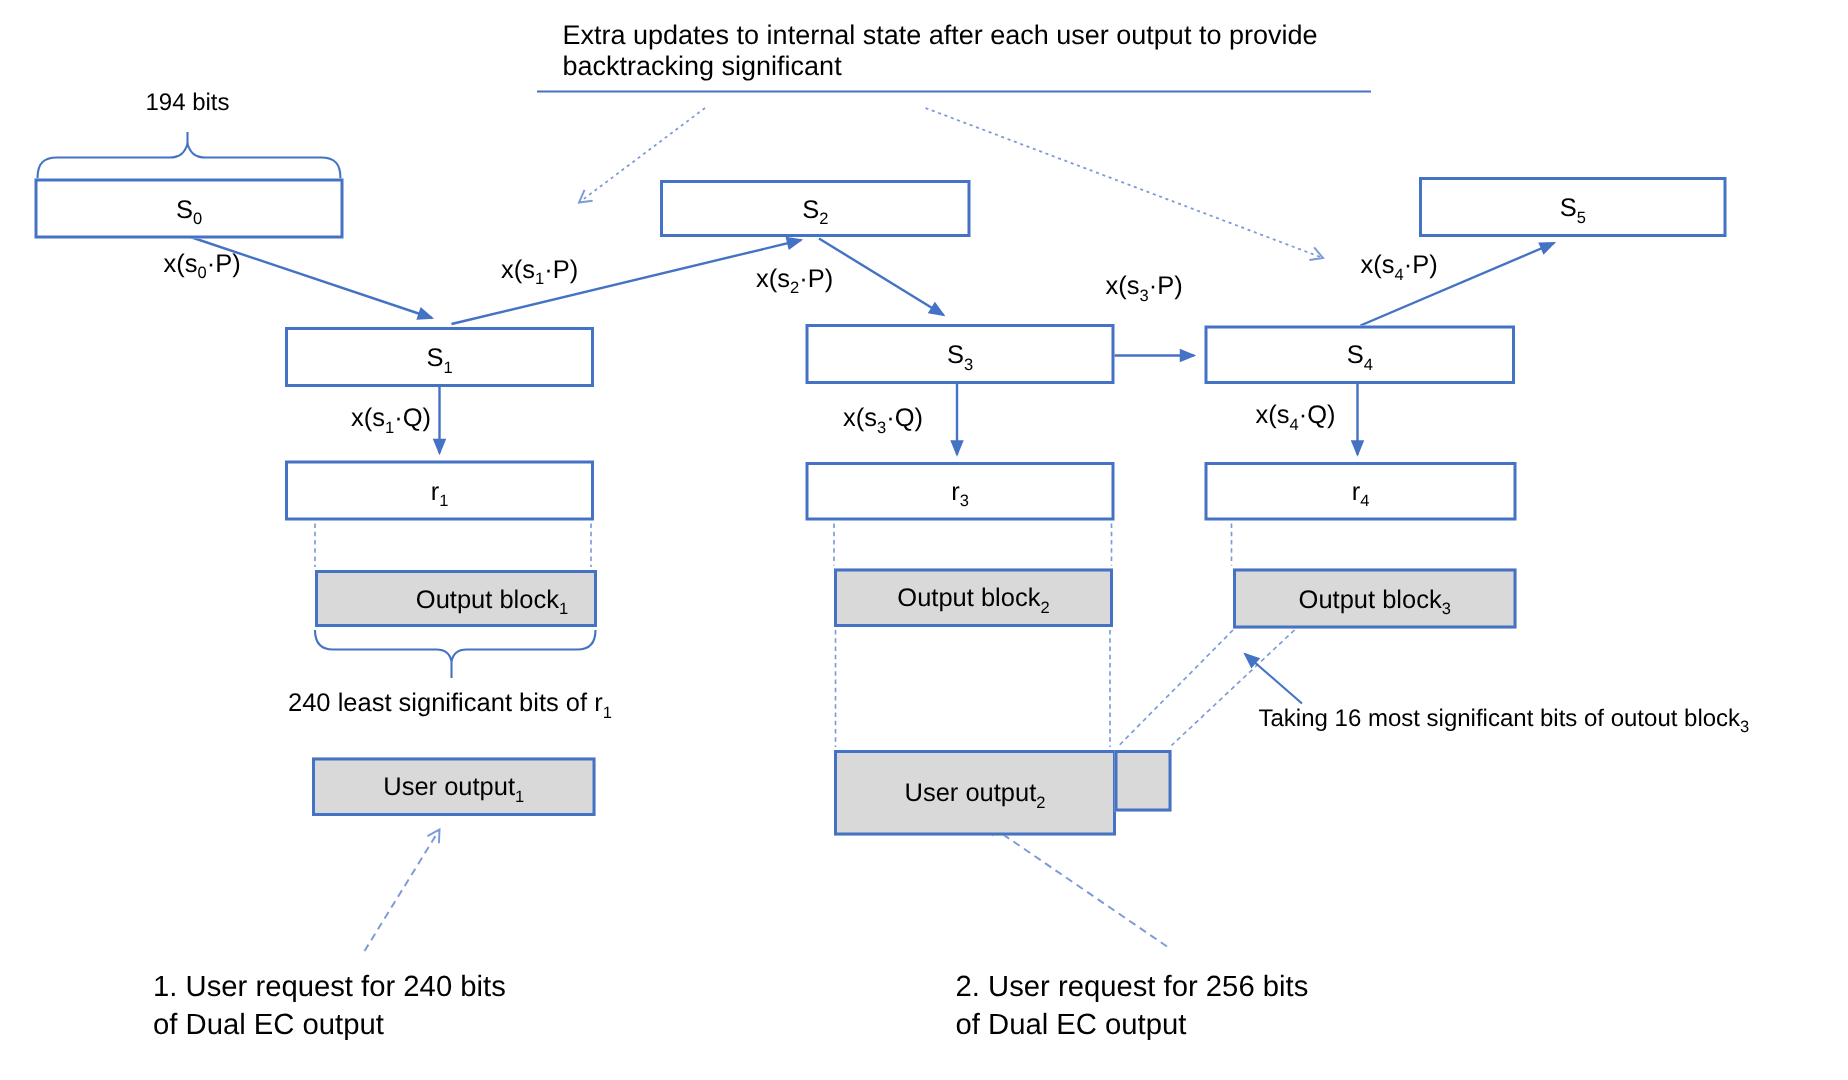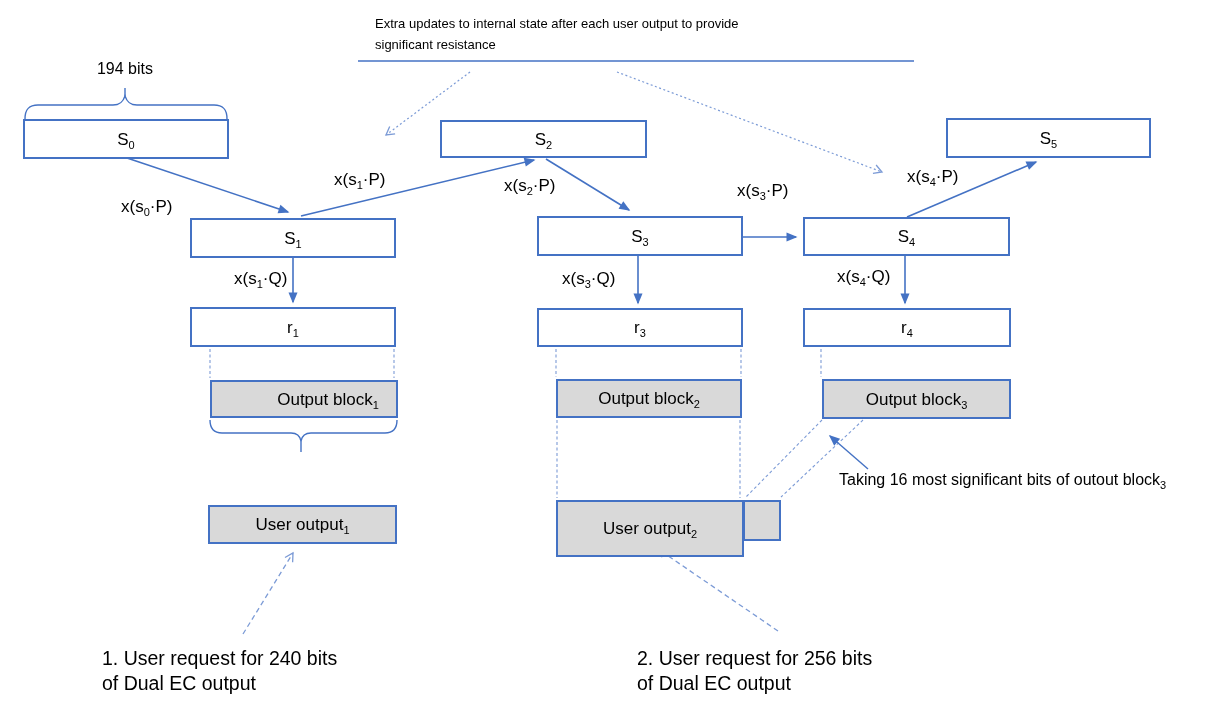--- a/index.html
+++ b/index.html
@@ -11,21 +11,21 @@
     position:absolute; box-sizing:border-box;
     border:2px solid var(--accent-blue,#4472C4); background:#fff;
     display:flex; align-items:center; justify-content:center;
     font-size:17px; line-height:1;
   }
   .box.gray { background:var(--box-gray,#D9D9D9); }
   sub { font-size:11px; line-height:0; }
   .edge-label, .note { position:absolute; white-space:nowrap; }
   .edge-label { font-size:17px; }
   .note { font-size:17px; }
-  .title { position:absolute; font-size:13px; line-height:21px; }
+  .title { position:absolute; font-size:18px; line-height:21px; }
   .request { position:absolute; font-size:19.5px; line-height:25px; }
   svg.overlay { position:absolute; left:0; top:0; width:1232px; height:720px; pointer-events:none; }
   .ln-solid  { stroke:var(--accent-blue,#4472C4); stroke-width:1.6; fill:none; }
   .ln-thin   { stroke:var(--accent-blue,#4472C4); stroke-width:1.4; fill:none; }
   .ln-dotted { stroke:var(--light-blue,#7C9BD6); stroke-width:1.2; fill:none; stroke-dasharray:2 2.5; }
   .ln-dashed { stroke:var(--light-blue,#7C9BD6); stroke-width:1.1; fill:none; stroke-dasharray:3 2.5; }
   .ln-dasharrow { stroke:var(--light-blue,#7C9BD6); stroke-width:1.3; fill:none; stroke-dasharray:5 3.5; }
   .mk-solid { fill:var(--accent-blue,#4472C4); }
   .mk-open  { fill:none; stroke:var(--light-blue,#7C9BD6); stroke-width:1.3; }
 </style>
@@ -78,21 +78,21 @@
 
     <path class="ln-thin" d="M25,119 C25,109 29,105 38,105 L113,105 C120,105 123,102 125,96 C127,102 130,105 137,105 L214,105 C223,105 227,109 227,119"></path>
     <line class="ln-thin" x1="125" y1="96" x2="125" y2="88"></line>
 
     <path class="ln-thin" d="M210,420 C210,429 214,433 222,433 L291,433 C297,433 300,436 301,441 C302,436 305,433 311,433 L385,433 C393,433 397,429 397,420"></path>
     <line class="ln-thin" x1="301" y1="441" x2="301" y2="452"></line>
   </svg>
 
   <div class="title" style="left:375px; top:13px;">
     <div>Extra updates to internal state after each user output to provide</div>
-    <div>significant resistance</div>
+    <div>backtracking significant</div>
   </div>
 
   <div class="note" style="left:81px; top:60px; width:88px; text-align:center; font-size:16px;">194 bits</div>
 
   <div class="box" style="left:23px;  top:119px; width:206px; height:40px;">
     <span><span>S</span><sub>0</sub></span>
   </div>
   <div class="box" style="left:440px; top:120px; width:207px; height:38px;">
     <span><span>S</span><sub>2</sub></span>
   </div>
@@ -129,29 +129,32 @@
   </div>
 
   <div class="box gray" style="left:208px; top:505px; width:189px; height:39px;">
     <span><span>User output</span><sub>1</sub></span>
   </div>
   <div class="box gray" style="left:556px; top:500px; width:188px; height:57px;">
     <span><span>User output</span><sub>2</sub></span>
   </div>
   <div class="box gray" style="left:743px; top:500px; width:38px; height:41px;"></div>
 
-  <div class="edge-label" style="left:109px; top:197px;margin-left:12px;"><span>x(s</span><sub>0</sub><span>·P)</span></div>
+  <div class="edge-label" style="left:109px; top:166px;"><span>x(s</span><sub>0</sub><span>·P)</span></div>
   <div class="edge-label" style="left:334px; top:170px;"><span>x(s</span><sub>1</sub><span>·P)</span></div>
   <div class="edge-label" style="left:504px; top:176px;"><span>x(s</span><sub>2</sub><span>·P)</span></div>
   <div class="edge-label" style="left:737px; top:181px;"><span>x(s</span><sub>3</sub><span>·P)</span></div>
   <div class="edge-label" style="left:907px; top:167px;"><span>x(s</span><sub>4</sub><span>·P)</span></div>
   <div class="edge-label" style="left:234px; top:269px;"><span>x(s</span><sub>1</sub><span>·Q)</span></div>
   <div class="edge-label" style="left:562px; top:269px;"><span>x(s</span><sub>3</sub><span>·Q)</span></div>
   <div class="edge-label" style="left:837px; top:267px;"><span>x(s</span><sub>4</sub><span>·Q)</span></div>
 
+  <div class="note" style="left:192px; top:459px;">
+    <span>240 least significant bits of r</span><sub>1</sub>
+  </div>
   <div class="note" style="left:839px; top:471px; font-size:16px;">
     <span>Taking 16 most significant bits of outout block</span><sub>3</sub>
   </div>
 
   <div class="request" style="left:102px; top:646px;">
     <div>1. User request for 240 bits</div>
     <div>of Dual EC output</div>
   </div>
   <div class="request" style="left:637px; top:646px;">
     <div>2. User request for 256 bits</div>

